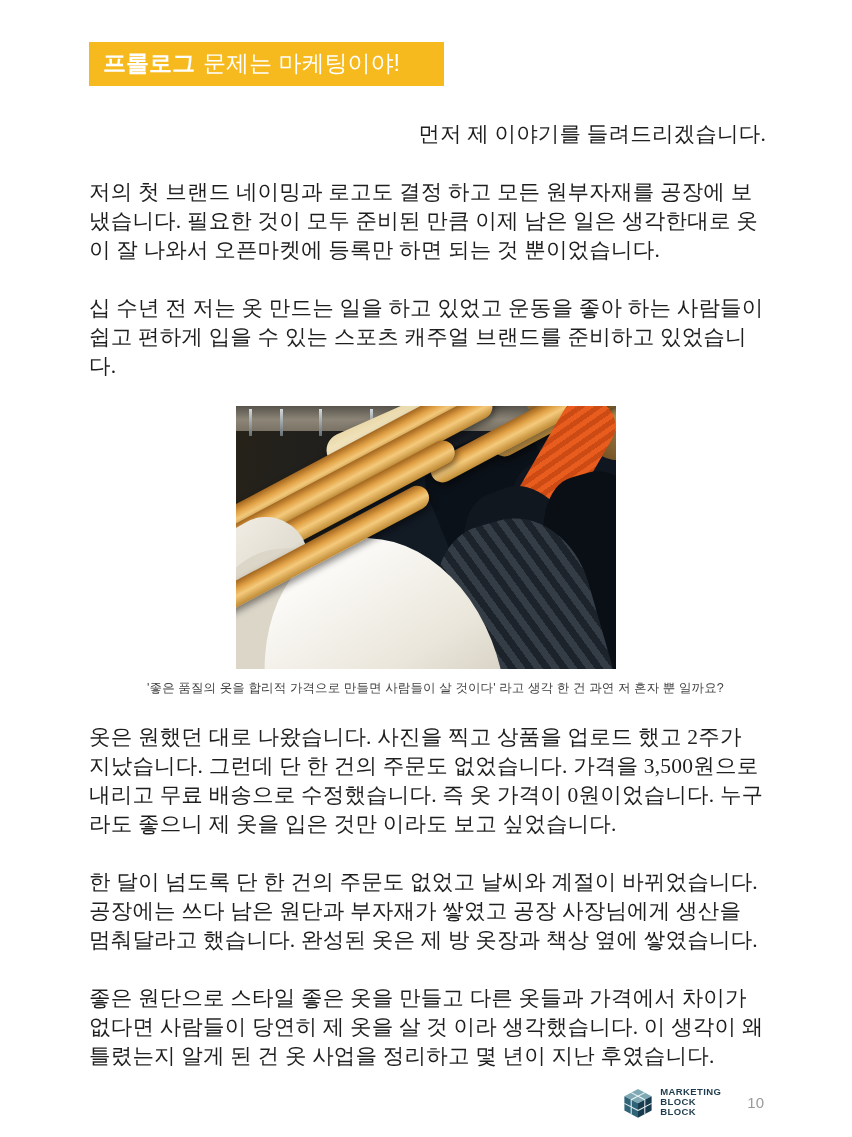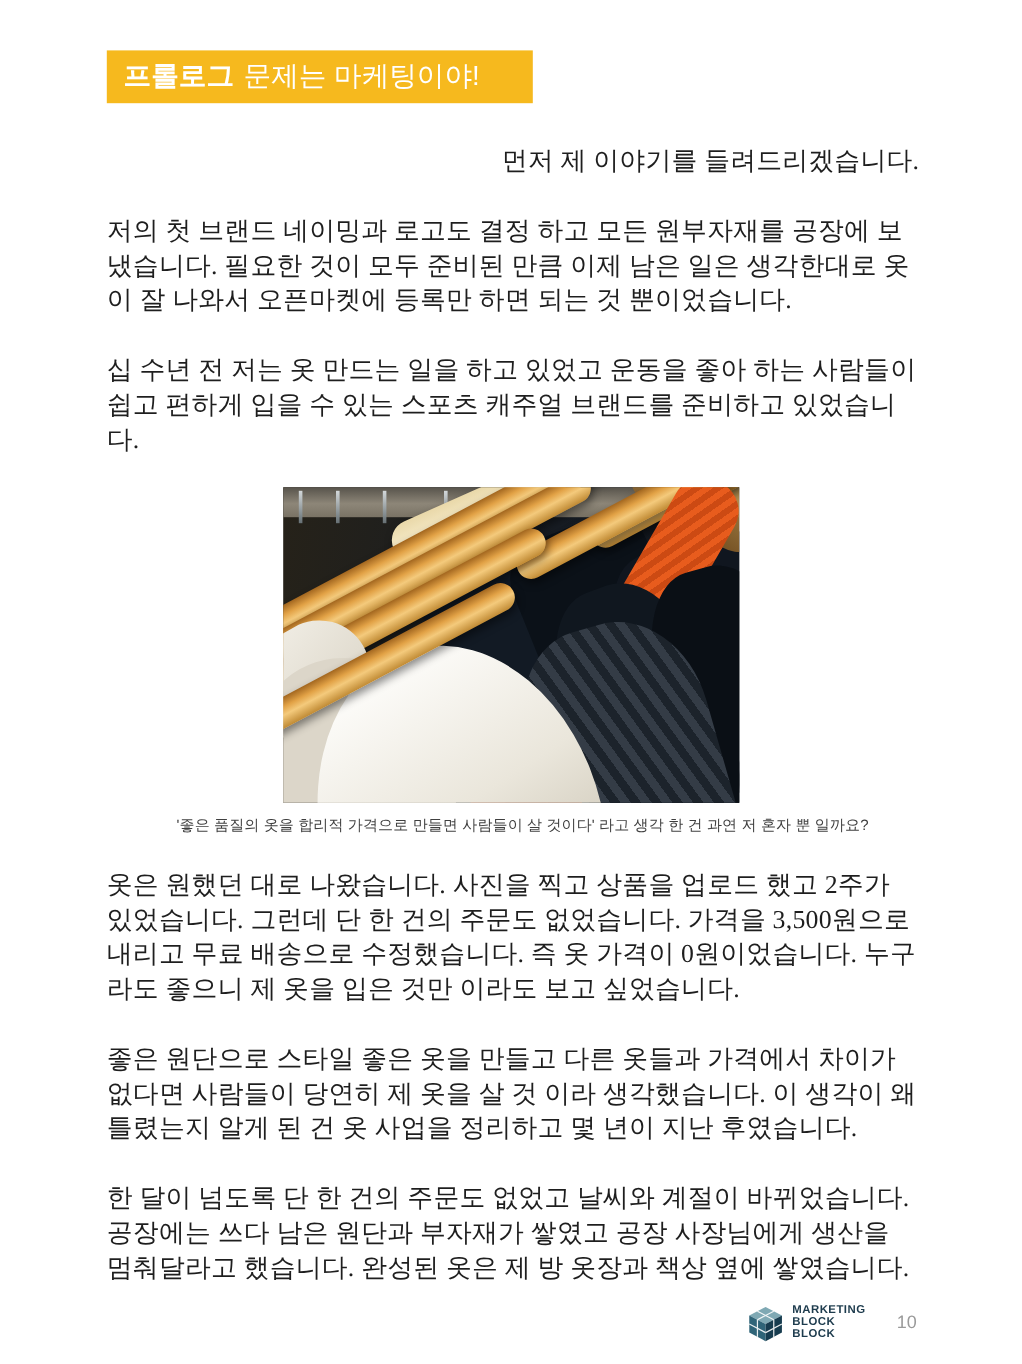--- a/index.html
+++ b/index.html
@@ -142,23 +142,23 @@
       <div class="bar b2"></div>
       <div class="white-sleeve"></div>
       <div class="white-back"></div>
       <div class="white-main"></div>
       <div class="bar b1"></div>
     </div>
     <div class="caption">'좋은 품질의 옷을 합리적 가격으로 만들면 사람들이 살 것이다' 라고 생각 한 건 과연 저 혼자 뿐 일까요?</div>
   </div>
 
   <div class="content">
-    <p style="margin-top:26px">옷은 원했던 대로 나왔습니다. 사진을 찍고 상품을 업로드 했고 2주가 있었습니다. 그런데 단 한 건의 주문도 없었습니다. 가격을 3,500원으로 내리고 무료 배송으로 수정했습니다. 즉 옷 가격이 0원이었습니다. 누구라도 좋으니 제 옷을 입은 것만 이라도 보고 싶었습니다.</p>
+    <p style="margin-top:26px">옷은 원했던 대로 나왔습니다. 사진을 찍고 상품을 업로드 했고 2주가 지났습니다. 그런데 단 한 건의 주문도 없었습니다. 가격을 3,500원으로 내리고 무료 배송으로 수정했습니다. 즉 옷 가격이 0원이었습니다. 누구라도 좋으니 제 옷을 입은 것만 이라도 보고 싶었습니다.</p>
+    <p>한 달이 넘도록 단 한 건의 주문도 없었고 날씨와 계절이 바뀌었습니다. 공장에는 쓰다 남은 원단과 부자재가 쌓였고 공장 사장님에게 생산을 멈춰달라고 했습니다. 완성된 옷은 제 방 옷장과 책상 옆에 쌓였습니다.</p>
     <p>좋은 원단으로 스타일 좋은 옷을 만들고 다른 옷들과 가격에서 차이가 없다면 사람들이 당연히 제 옷을 살 것 이라 생각했습니다. 이 생각이 왜 틀렸는지 알게 된 건 옷 사업을 정리하고 몇 년이 지난 후였습니다.</p>
-    <p>한 달이 넘도록 단 한 건의 주문도 없었고 날씨와 계절이 바뀌었습니다. 공장에는 쓰다 남은 원단과 부자재가 쌓였고 공장 사장님에게 생산을 멈춰달라고 했습니다. 완성된 옷은 제 방 옷장과 책상 옆에 쌓였습니다.</p>
   </div>
 
   <div class="footer">
     <div class="logo">
       <svg width="34" height="34" viewBox="0 0 100 100">
         <polygon points="50,12 90,33 50,54 10,33" fill="#7fa9b4"></polygon>
         <polygon points="10,33 50,54 50,96 10,75" fill="#2f6478"></polygon>
         <polygon points="90,33 50,54 50,96 90,75" fill="#173c4f"></polygon>
         <g stroke="#ffffff" stroke-width="3" fill="none" opacity="0.9">
           <line x1="30" y1="22.5" x2="70" y2="43.5"></line>

